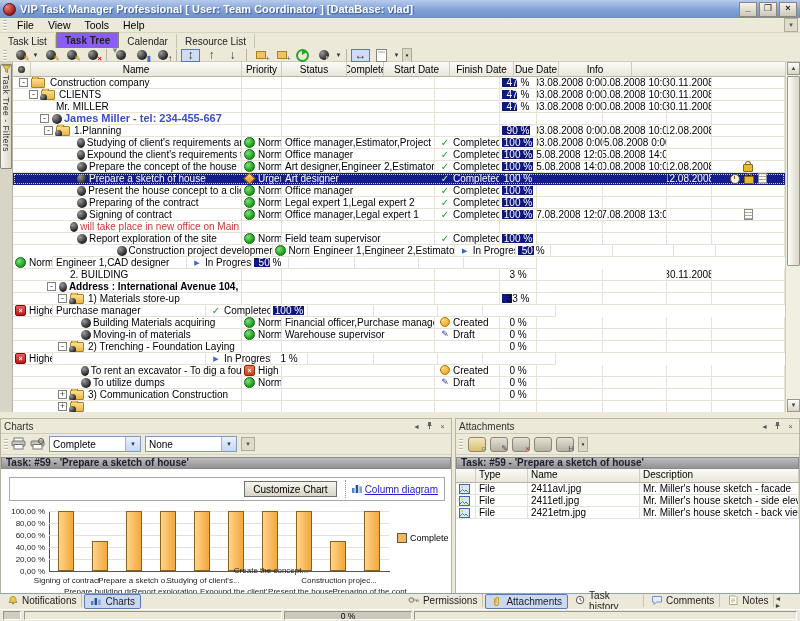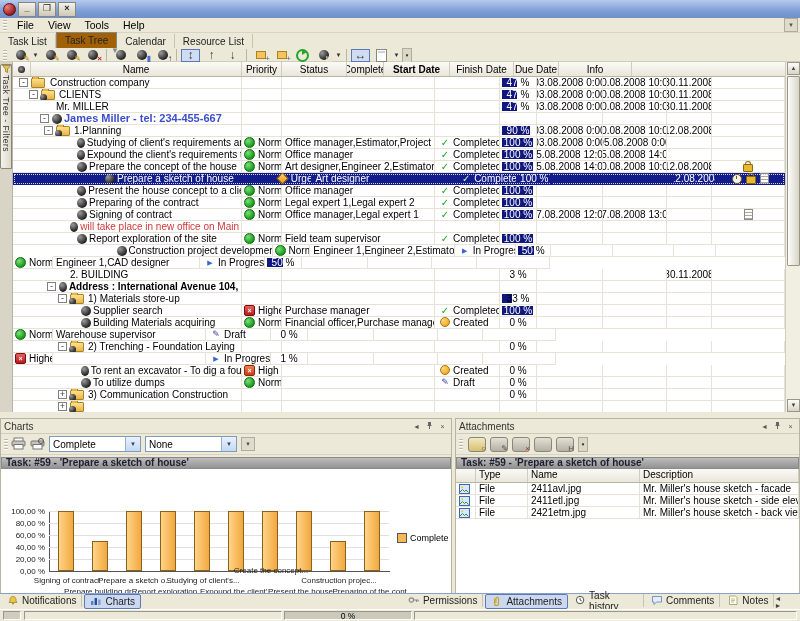--- a/index.html
+++ b/index.html
@@ -16,21 +16,21 @@
           font-size:9px;line-height:11px;text-align:center;color:#222;font-weight:bold}
   
   #menubar{left:0;top:18px;width:800px;height:15px;display:flex;align-items:center;border-bottom:1px solid #d8d4c4;box-sizing:border-box}
   .grip{width:4px;height:11px;margin:0 3px;background:repeating-linear-gradient(#bdb9aa 0 1px,#fff 1px 2px, transparent 2px 3px)}
   .menuitem{padding:1px 7px;font-size:10.5px}
   #menuoverflow{margin-left:auto;margin-right:2px;width:12px;height:12px;background:#e0dccc;border:1px solid #b0ac9c;
                 font-size:7px;text-align:center;line-height:11px;color:#555}
   
   #tabbar{left:0;top:33px;width:800px;height:15px;display:flex;align-items:flex-end}
   .vtab{padding:2px 8px 1px;font-size:10px;color:#222;border-right:1px solid #c8c4b4;height:11px}
-  .vtab.active{background:#a16207;border:1px solid #8a867a;border-bottom:none;font-weight:normal;height:12px}
+  .vtab.active{background:#8b5cf6;border:1px solid #8a867a;border-bottom:none;font-weight:bold;height:12px}
   
   #toolbar{left:0;top:48px;width:800px;height:14px;display:flex;align-items:center;border-bottom:1px solid #cfccbc;box-sizing:border-box;padding-top:1px}
   .tb{width:19px;height:13px;display:inline-flex;align-items:center;justify-content:center;position:relative;margin:0 1px}
   .tb.pressed{border:1px solid #5a7ab5;background:#cfdcf3;box-sizing:border-box}
   .tb .ach{position:absolute;right:0;bottom:-1px;font-size:8px;line-height:8px}
   .tbsep{width:1px;height:12px;background:#bab6a6;margin:0 3px}
   .tbdrop{font-size:6px;color:#333;width:9px;text-align:center}
   .t-ball{width:10px;height:10px;border-radius:50%;background:radial-gradient(circle at 3px 3px,#9a9a9a,#1c1c1c 75%);display:inline-block;vertical-align:middle}
   .t-ball.sm{width:7px;height:7px}
   .arrowg{font-size:12px;color:#3a3a3a;font-weight:bold;line-height:12px}
@@ -135,20 +135,21 @@
   #statusbar{left:0;top:609px;width:800px;height:12px;background:#ece9d8;border-top:1px solid #fff}
   .scell{position:absolute;top:1px;height:9px;border:1px solid;border-color:#9a968a #fff #fff #9a968a;box-sizing:border-box;font-size:8.5px;line-height:8px;text-align:center}
   #sicon{left:3px;width:18px;background:#d0ccc0}
   #sprog{left:284px;width:128px;background:#ccc8ba}
 </style>
 </head>
 <body>
 
 <div class="abs" id="titlebar">
   <span class="appicon"></span>
+  <span class="ttl">VIP Task Manager Professional [ User: Team Coordinator ] [DataBase: vlad]</span>
   <span class="winbtn">_</span>
   <span class="winbtn">❐</span>
   <span class="winbtn">×</span>
 </div>
 
 <div class="abs" id="menubar">
   <span class="grip"></span>
   <span id="menuitems"><span class="menuitem">File</span><span class="menuitem">View</span><span class="menuitem">Tools</span><span class="menuitem">Help</span></span>
   <span id="menuoverflow">▾</span>
 </div>
@@ -245,21 +246,21 @@
 
 <div class="abs" id="grid">
   <div id="gridhead">
       <div class="hc" style="width: 18px;">
         <span class="t-ball sm"></span>
       </div>
       <div class="hc" style="width: 211px;">Name</div>
       <div class="hc" style="width: 40px;">Priority</div>
       <div class="hc" style="width: 65px;">Status</div>
       <div class="hc" style="width: 37px;">Complete</div>
-      <div class="hc" style="width: 66px; font-weight: bold;">Start Date</div>
+      <div class="hc" style="width: 66px;">Start Date</div>
       <div class="hc" style="width: 64px;">Finish Date</div>
       <div class="hc" style="width: 45px;">Due Date</div>
       <div class="hc" style="width: 73px;">Info</div>
     </div>
   <div id="gridrows">
       <div class="trow">
         <div class="c" style="width: 229px; padding-left: 6px;">
           <span class="expb">-</span>
           <span class="t-folder"></span>
           <span style="margin-left: 2px; overflow: hidden;">Construction company</span>
@@ -414,21 +415,21 @@
           <span class="cmptxt"><span class="w">100</span><span class="w"> %</span></span>
         </div>
         <div class="c datec" style="width: 66px;">05.08.2008 14:00</div>
         <div class="c datec" style="width: 64px;">10.08.2008 10:00</div>
         <div class="c datec" style="width: 45px;">12.08.2008</div>
         <div class="c infoc" style="width: 73px;">
           <span class="i-lock"></span>
         </div>
       </div>
       <div class="trow sel">
-        <div class="c" style="width: 229px; padding-left: 48px; margin-left: 44px;">
+        <div class="c" style="width: 229px; padding-left: 64px;">
           <span class="t-ball"></span>
           <span style="margin-left: 2px; overflow: hidden;">Prepare a sketch of house</span>
         </div>
         <div class="c" style="width: 40px;">
           <span class="p-urgent"></span>
           <span>Urgent</span>
         </div>
         <div class="c" style="width: 153px; padding-left: 3px;">Art designer</div>
         <div class="c" style="width: 65px; padding-left: 4px;">
           <span class="s-ic s-check">✓</span>
@@ -575,21 +576,21 @@
         <div class="c datec" style="width: 66px;"></div>
         <div class="c datec" style="width: 64px;"></div>
         <div class="c datec" style="width: 45px;"></div>
         <div class="c infoc" style="width: 73px;"></div>
       </div>
       <div class="trow">
         <div class="c" style="width: 40px;">
           <span class="p-normal"></span>
           <span>Normal</span>
         </div>
-        <div class="c" style="width: 147px; padding-left: 3px;">Engineer 1,CAD designer</div>
+        <div class="c" style="width: 134px; padding-left: 3px;">Engineer 1,CAD designer</div>
         <div class="c" style="width: 65px; padding-left: 4px;">
           <span class="s-ic s-play">▶</span>
           <span>In Progress</span>
         </div>
         <div class="c cmp" style="width: 37px;">
           <div class="cmpbar" style="width: 16px;"></div>
           <span class="cmptxt"><span class="w">50</span><span> %</span></span>
         </div>
         <div class="c datec" style="width: 66px;"></div>
         <div class="c datec" style="width: 64px;"></div>
@@ -641,24 +642,20 @@
         <div class="c cmp" style="width: 37px; align-items: center;">
           <div class="cmpbar" style="width: 10px;"></div>
           <span class="cmptxt"><span>33</span><span> %</span></span>
         </div>
         <div class="c datec" style="width: 66px;"></div>
         <div class="c datec" style="width: 64px;"></div>
         <div class="c datec" style="width: 45px;"></div>
         <div class="c infoc" style="width: 73px;"></div>
       </div>
       <div class="trow">
-        <div class="c" style="width: 229px; padding-left: 68px;">
-          <span class="t-ball"></span>
-          <span style="margin-left: 2px; overflow: hidden;">Supplier search</span>
-        </div>
         <div class="c" style="width: 40px;">
           <span class="p-highest">×</span>
           <span>Highest</span>
         </div>
         <div class="c" style="width: 153px; padding-left: 3px;">Purchase manager</div>
         <div class="c" style="width: 65px; padding-left: 4px;">
           <span class="s-ic s-check">✓</span>
           <span>Completed</span>
         </div>
         <div class="c cmp" style="width: 37px;">
@@ -686,20 +683,24 @@
         </div>
         <div class="c cmp" style="width: 37px;">
           <span class="cmptxt"><span>0</span><span> %</span></span>
         </div>
         <div class="c datec" style="width: 66px;"></div>
         <div class="c datec" style="width: 64px;"></div>
         <div class="c datec" style="width: 45px;"></div>
         <div class="c infoc" style="width: 73px;"></div>
       </div>
       <div class="trow">
+        <div class="c" style="width: 229px; padding-left: 68px;">
+          <span class="t-ball"></span>
+          <span style="margin-left: 2px; overflow: hidden;">Moving-in of materials</span>
+        </div>
         <div class="c" style="width: 40px;">
           <span class="p-normal"></span>
           <span>Normal</span>
         </div>
         <div class="c" style="width: 153px; padding-left: 3px;">Warehouse supervisor</div>
         <div class="c" style="width: 65px; padding-left: 4px;">
           <span class="s-ic s-pen">✎</span>
           <span>Draft</span>
         </div>
         <div class="c cmp" style="width: 37px;">
@@ -866,20 +867,30 @@
       <span class="cb">▼</span>
     </span>
     <span class="combo" style="width:92px">
       <span class="cv">None</span>
       <span class="cb">▼</span>
     </span>
     <span id="menuoverflow" style="position:static;margin-left:4px">▾</span>
   </div>
   <div class="grayhdr">Task: #59 - 'Prepare a sketch of house'</div>
   <div class="pcontent" style="height:125px" id="chartContent">
+    <div id="chartStrip">
+      <button id="customizeBtn">Customize Chart</button>
+      <span class="dotsep"></span>
+      <span><svg width="12" height="11" viewBox="0 0 12 11">
+            <rect x="1" y="5" width="2.5" height="5" fill="#4f81d0"></rect>
+            <rect x="4.7" y="2" width="2.5" height="8" fill="#2a4f8f"></rect>
+            <rect x="8.4" y="3.5" width="2.5" height="6.5" fill="#7aa0e0"></rect>
+          </svg></span>
+      <a id="colLink" href="#">Column diagram</a>
+    </div>
     <div id="plotwrap">
         <div id="plot" style="left: 48px; top: 42px; width: 340px; height: 60px; position: absolute;"></div>
         <div class="ytick" style="left: 4px; top: 38px;">100,00 %</div>
         <div class="gline" style="left: 48px; top: 42px; width: 340px;"></div>
         <div class="ytick" style="left: 4px; top: 50px;">80,00 %</div>
         <div class="gline" style="left: 48px; top: 54px; width: 340px;"></div>
         <div class="ytick" style="left: 4px; top: 62px;">60,00 %</div>
         <div class="gline" style="left: 48px; top: 66px; width: 340px;"></div>
         <div class="ytick" style="left: 4px; top: 74px;">40,00 %</div>
         <div class="gline" style="left: 48px; top: 78px; width: 340px;"></div>

